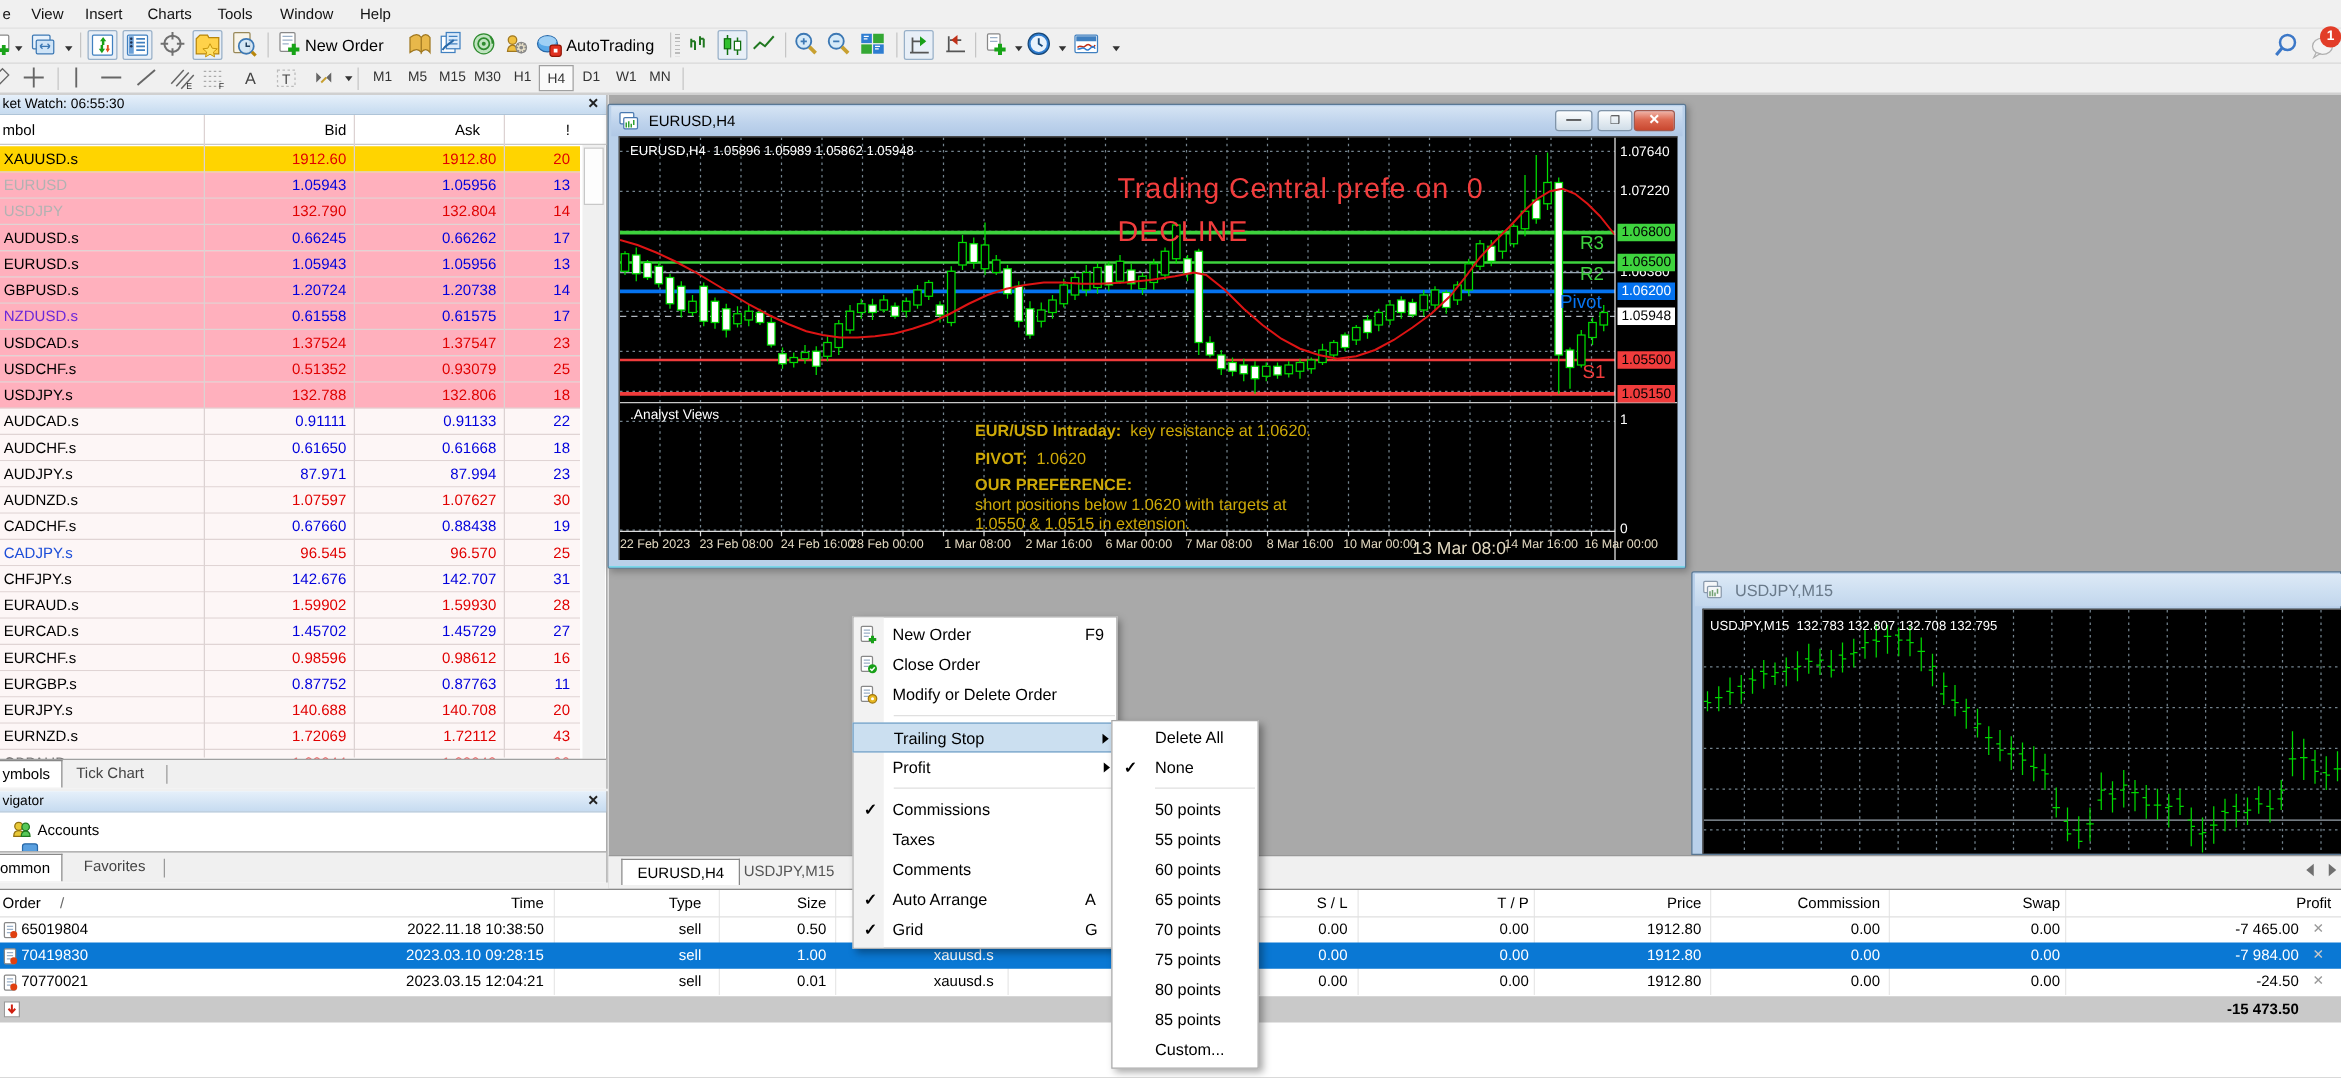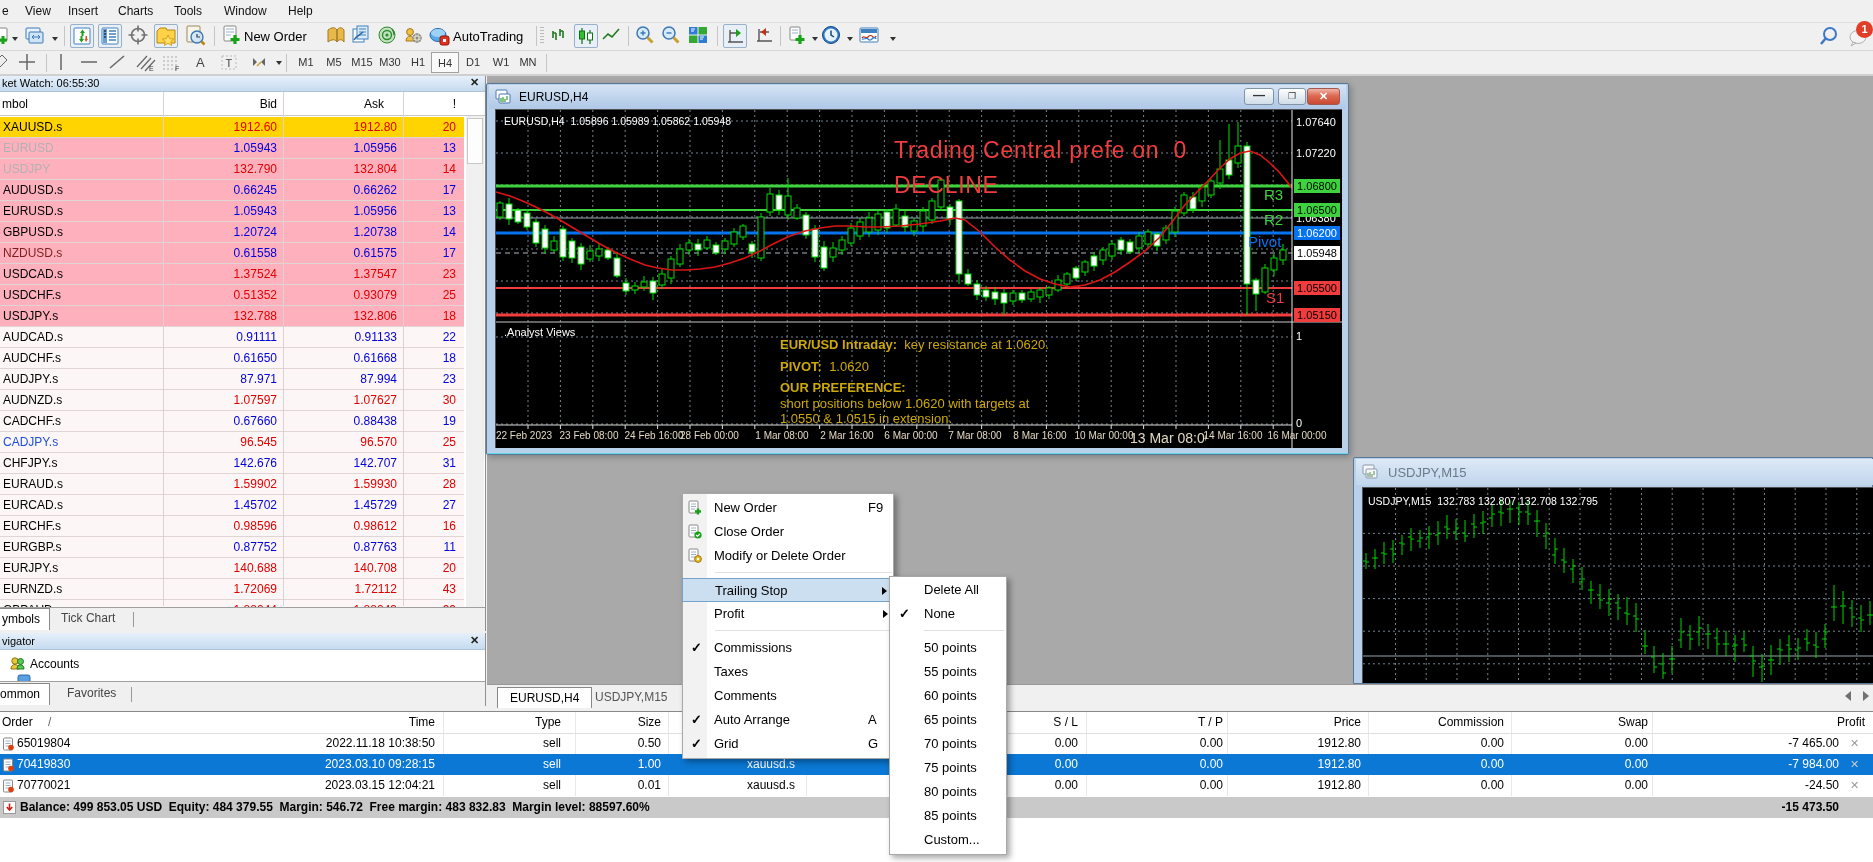--- a/index.html
+++ b/index.html
@@ -264,21 +264,21 @@
     <span class="mwv" style="left:300px;width:97px;color:#0000dc">1.05956</span>
     <span class="mwv" style="left:420px;width:36px;color:#0000dc">13</span>
   </div>
 <div class="mwr" style="top:221.5px;background:#ffb0bd;border-bottom:1px solid #e0d4d4">
     <span class="a" style="left:3px;color:#000">GBPUSD.s</span>
     <span class="mwv" style="left:180px;width:97px;color:#0000dc">1.20724</span>
     <span class="mwv" style="left:300px;width:97px;color:#0000dc">1.20738</span>
     <span class="mwv" style="left:420px;width:36px;color:#0000dc">14</span>
   </div>
 <div class="mwr" style="top:242.5px;background:#ffb0bd;border-bottom:1px solid #e0d4d4">
-    <span class="a" style="left:3px;color:#7f1d1d">NZDUSD.s</span>
+    <span class="a" style="left:3px;color:#6d28d9">NZDUSD.s</span>
     <span class="mwv" style="left:180px;width:97px;color:#0000dc">0.61558</span>
     <span class="mwv" style="left:300px;width:97px;color:#0000dc">0.61575</span>
     <span class="mwv" style="left:420px;width:36px;color:#0000dc">17</span>
   </div>
 <div class="mwr" style="top:263.5px;background:#ffb0bd;border-bottom:1px solid #e0d4d4">
     <span class="a" style="left:3px;color:#000">USDCAD.s</span>
     <span class="mwv" style="left:180px;width:97px;color:#e00000">1.37524</span>
     <span class="mwv" style="left:300px;width:97px;color:#e00000">1.37547</span>
     <span class="mwv" style="left:420px;width:36px;color:#e00000">23</span>
   </div>
@@ -1001,21 +1001,20 @@
     <span class="tc" style="left:1404px;width:100px">0.00</span>
     <span class="tc" style="left:1548px;width:100px">0.00</span>
     <span class="tc" style="left:1739px;width:100px">-24.50</span>
     <span class="a" style="left:1850px;top:0;color:#999;font-size:11px">✕</span>
   </div>
 <div class="a" style="left:0;top:797px;width:1873px;height:21px;background:#c9c9c9;color:#000;font-weight:bold;line-height:21px">
     <svg class="a" style="left:3px;top:4px" width="13" height="13" viewBox="0 0 13 13">
       <rect x="0.5" y="0.5" width="12" height="12" fill="#fff" stroke="#999"></rect>
       <path d="M6.5 2.5v6M3.8 6l2.7 3 2.7-3" stroke="#d02010" stroke-width="1.6" fill="none"></path>
     </svg>
-    <span class="a" style="left:20px">Balance: 499 853.05 USD&nbsp; Equity: 484 379.55&nbsp; Margin: 546.72&nbsp; Free margin: 483 832.83&nbsp; Margin level: 88597.60%</span>
     <span class="tc" style="left:1739px;width:100px">-15 473.50</span>
   </div>
 <div class="a" style="left:682px;top:493px;width:212px;height:266px;background:#fff;border:1px solid #a8a8a8;box-shadow:3px 3px 6px rgba(0,0,0,0.35);color:#000">
     <div class="a" style="left:0;top:0;width:24px;height:264px;background:#f2f2f2"></div>
   </div>
 <div class="a" style="left:682px;top:496px;width:212px;height:24px;line-height:24px;color:#000;font-size:13px;">
     <span class="a" style="left:5px;top:4px"><svg width="16" height="16" viewBox="0 0 16 16">
         <rect x="2" y="1" width="9" height="12" rx="1" fill="#fff" stroke="#888"></rect>
         <path d="M4 4h5M4 6.5h5M4 9h4" stroke="#9ab0c8"></path>
         <path d="M11 8.5v6M8 11.5h6" stroke="#18a018" stroke-width="2.4"></path>

